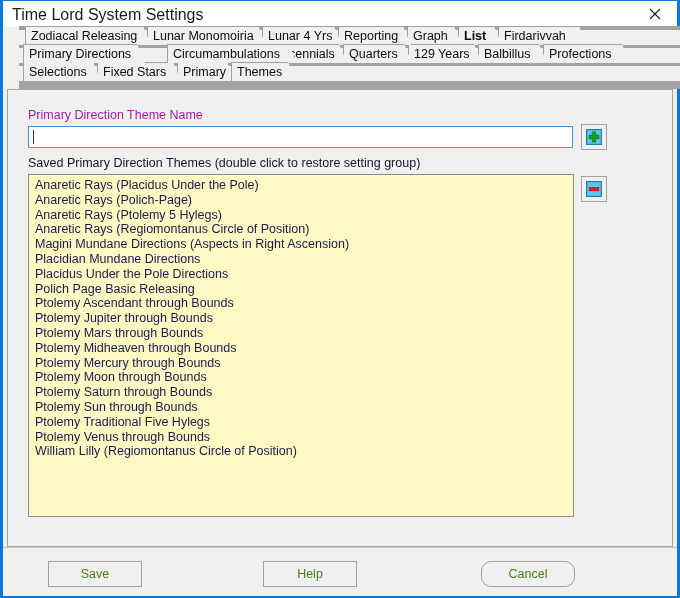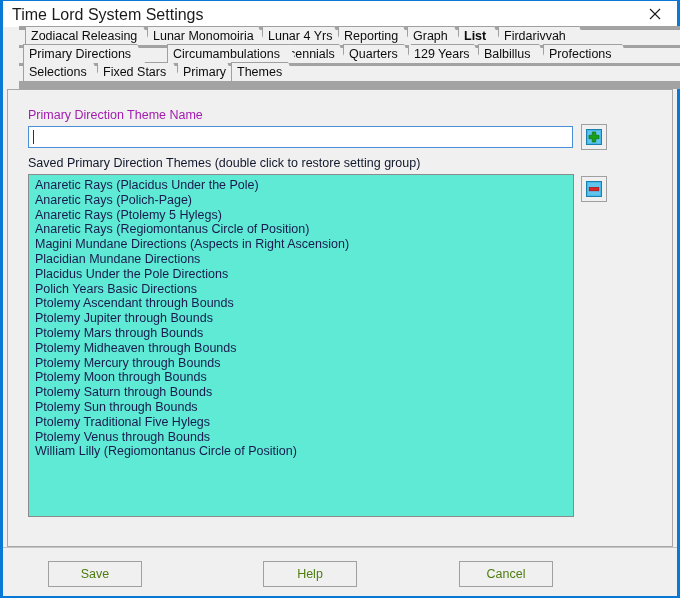--- a/index.html
+++ b/index.html
@@ -156,21 +156,21 @@
     left: 20px; top: 66px;
     font-size: 12.5px;
     color: #0f172a;
     white-space: nowrap;
   }
 
   #themes-list {
     position: absolute;
     left: 20px; top: 84px;
     width: 546px; height: 343px;
-    background: #5eead4;
+    background: #fef9c3;
     border: 1px solid #8b8b8b;
     overflow: hidden;
     padding: 3px 0 0 3px;
   }
   .list-item {
     font-size: 12.5px;
     line-height: 14.8px;
     color: #1a1a4e;
     white-space: nowrap;
     padding-left: 3px;
@@ -191,21 +191,21 @@
     background: #f0f0f0;
     border: 1px solid #a0a0a0;
     font-family: "Liberation Sans", sans-serif;
     font-size: 12.5px;
     color: #4d7c0f;
     cursor: default;
     display: flex; align-items: center; justify-content: center;
   }
   #save-btn   { left: 45px;  width: 94px; }
   #help-btn   { left: 260px; width: 94px; }
-  #cancel-btn { left: 456px; width: 94px; }
+  #cancel-btn { left: 478px; width: 94px; border-radius: 10px; }
 
   
   #footer-sep {
     position: absolute;
     left: 0; top: 546px;
     width: 674px; height: 1px;
     background: #c4c4c4;
   }
 </style>
 </head>
@@ -318,21 +318,21 @@
     <div id="saved-label">Saved Primary Direction Themes (double click to restore setting group)</div>
 
     <div id="themes-list">
         <div class="list-item">Anaretic Rays (Placidus Under the Pole)</div>
         <div class="list-item">Anaretic Rays (Polich-Page)</div>
         <div class="list-item">Anaretic Rays (Ptolemy 5 Hylegs)</div>
         <div class="list-item">Anaretic Rays (Regiomontanus Circle of Position)</div>
         <div class="list-item">Magini Mundane Directions (Aspects in Right Ascension)</div>
         <div class="list-item">Placidian Mundane Directions</div>
         <div class="list-item">Placidus Under the Pole Directions</div>
-        <div class="list-item">Polich Years Basic Directions</div>
+        <div class="list-item">Polich Page Basic Releasing</div>
         <div class="list-item">Ptolemy Ascendant through Bounds</div>
         <div class="list-item">Ptolemy Jupiter through Bounds</div>
         <div class="list-item">Ptolemy Mars through Bounds</div>
         <div class="list-item">Ptolemy Midheaven through Bounds</div>
         <div class="list-item">Ptolemy Mercury through Bounds</div>
         <div class="list-item">Ptolemy Moon through Bounds</div>
         <div class="list-item">Ptolemy Saturn through Bounds</div>
         <div class="list-item">Ptolemy Sun through Bounds</div>
         <div class="list-item">Ptolemy Traditional Five Hylegs</div>
         <div class="list-item">Ptolemy Venus through Bounds</div>

